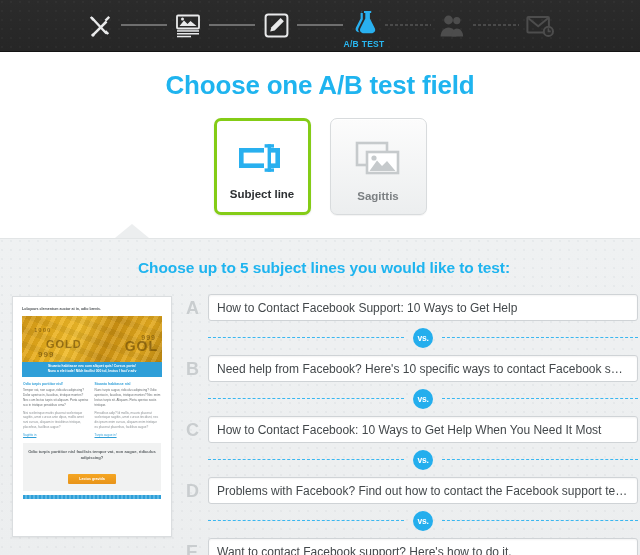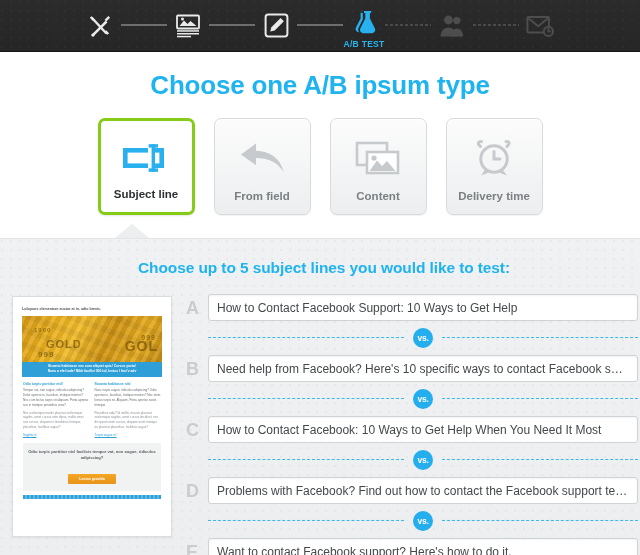--- a/index.html
+++ b/index.html
@@ -422,21 +422,21 @@
         <path d="M2.4 4.2 L12.2 12.2 L22.0 4.2" fill="none" stroke="#4d4d4d" stroke-width="2"></path>
         <circle cx="22.4" cy="17.4" r="4.6" fill="#2b2b2b" stroke="#4d4d4d" stroke-width="2"></circle>
         <path d="M22.4 14.3 v3.1 h2.4" fill="none" stroke="#4d4d4d" stroke-width="1.6"></path>
       </svg>
     </div>
 
   </div>
 </div>
 
 <div id="title-wrap">
-  <h1 id="page-title">Choose one A/B ipsum type</h1>
+  <h1 id="page-title">Choose one A/B test field</h1>
 </div>
 
 <div id="type-cards">
 
   <div class="type-card selected">
     <span class="card-icon">
       <svg width="48" height="32" viewBox="0 0 48 32">
         <g fill="#29b0ef">
           <rect x="1" y="6" width="25" height="4.6"></rect>
           <rect x="1" y="6" width="4.6" height="20"></rect>
@@ -446,56 +446,33 @@
           <rect x="30.5" y="21.4" width="11.5" height="4.6"></rect>
           <rect x="26.6" y="2.2" width="9.4" height="3.4"></rect>
           <rect x="29.6" y="2.2" width="3.4" height="27.6"></rect>
           <rect x="26.6" y="26.4" width="9.4" height="3.4"></rect>
         </g>
       </svg>
     </span>
     <span class="card-label">Subject line</span>
   </div>
 
-  <div class="type-card">
-    <span class="card-icon">
-      <svg width="46" height="34" viewBox="0 0 46 34">
-        <path d="M17.0 2.5 L17.0 9.8 C30.5 10.4 41.5 17.0 44.5 31.0 C38.5 20.5 28.5 17.2 17.0 17.0 L17.0 24.2 L2.0 13.4 Z" fill="#c6cacc"></path>
-      </svg>
-    </span>
-    <span class="card-label">From field</span>
-  </div>
 
   <div class="type-card">
     <span class="card-icon">
       <svg width="46" height="34" viewBox="0 0 46 34">
         <rect x="2" y="2" width="30" height="22" fill="none" stroke="#c6cacc" stroke-width="2.6"></rect>
         <rect x="12" y="11" width="31" height="21" fill="#ffffff" stroke="#c6cacc" stroke-width="2.6"></rect>
         <path d="M14.5 30 L22 19.5 L27 25 L32 20 L40.5 30 Z" fill="#c6cacc"></path>
         <circle cx="19" cy="17" r="2.6" fill="#c6cacc"></circle>
       </svg>
     </span>
-    <span class="card-label">Content</span>
+    <span class="card-label">Sagittis</span>
   </div>
 
-  <div class="type-card">
-    <span class="card-icon">
-      <svg width="42" height="38" viewBox="0 0 42 38">
-        <g fill="none" stroke="#c6cacc" stroke-width="3" stroke-linecap="round">
-          <path d="M7.5 7.5 C4.0 4.5 5.0 2.5 8.5 2.5"></path>
-          <path d="M34.0 7.5 C37.5 4.5 36.5 2.5 33.0 2.5"></path>
-          <circle cx="21" cy="20" r="13.2"></circle>
-          <path d="M21 12.5 L21 20 L27 20"></path>
-        </g>
-        <path d="M12.2 30.5 L8.0 36.5 L15.8 33.6 Z" fill="#c6cacc"></path>
-        <path d="M29.6 30.5 L33.8 36.5 L26.0 33.6 Z" fill="#c6cacc"></path>
-      </svg>
-    </span>
-    <span class="card-label">Delivery time</span>
-  </div>
 
 </div>
 
 <div id="selected-pointer"></div>
 
 <div id="lower-panel">
 
   <h2 id="subhead">Choose up to 5 subject lines you would like to test:</h2>
 
   <div id="lower-body">

